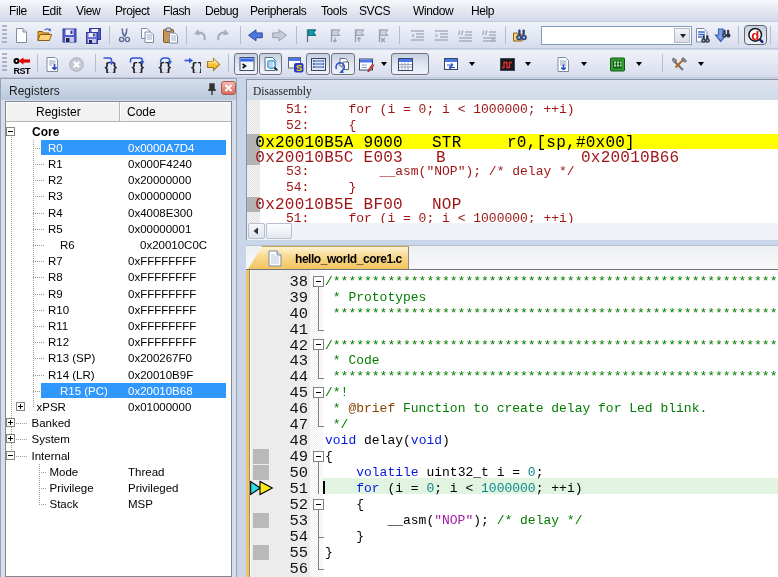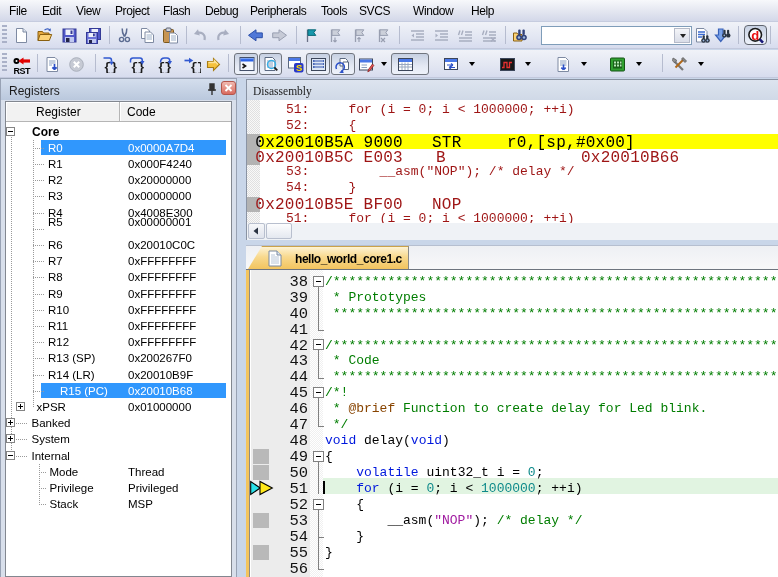--- a/index.html
+++ b/index.html
@@ -460,26 +460,26 @@
         <div class="trow" style="top:65.3px;left:0;width:225px;z-index:1">
           <span style="position:absolute;left:42px;">R3</span>
           <span class="tval">0x00000000</span>
         </div>
         <div style="position:absolute;left:27px;top:89.5px;width:11px;height:1px;background:repeating-linear-gradient(90deg,#9a9a9a 0 1px, transparent 1px 2px)"></div>
         <div class="trow" style="top:81.5px;left:0;width:225px;z-index:1">
           <span style="position:absolute;left:42px;">R4</span>
           <span class="tval">0x4008E300</span>
         </div>
         <div style="position:absolute;left:27px;top:105.69999999999999px;width:11px;height:1px;background:repeating-linear-gradient(90deg,#9a9a9a 0 1px, transparent 1px 2px)"></div>
-        <div class="trow" style="top:91px;left:0;width:183px;z-index:1">
+        <div class="trow" style="top:98px;left:0;width:183px;z-index:1">
           <span style="position:absolute;left:42px;">R5</span>
           <span class="tval">0x00000001</span>
         </div>
         <div style="position:absolute;left:27px;top:121.89999999999999px;width:11px;height:1px;background:repeating-linear-gradient(90deg,#9a9a9a 0 1px, transparent 1px 2px)"></div>
-        <div class="trow" style="top:113.89999999999999px;left:0;width:242px;z-index:1">
+        <div class="trow" style="top:113.89999999999999px;left:12px;width:242px;z-index:1">
           <span style="position:absolute;left:42px;">R6</span>
           <span class="tval">0x20010C0C</span>
         </div>
         <div style="position:absolute;left:27px;top:138.1px;width:11px;height:1px;background:repeating-linear-gradient(90deg,#9a9a9a 0 1px, transparent 1px 2px)"></div>
         <div class="trow" style="top:130.1px;left:0;width:225px;z-index:1">
           <span style="position:absolute;left:42px;">R7</span>
           <span class="tval">0xFFFFFFFF</span>
         </div>
         <div style="position:absolute;left:27px;top:154.29999999999998px;width:11px;height:1px;background:repeating-linear-gradient(90deg,#9a9a9a 0 1px, transparent 1px 2px)"></div>
         <div class="trow" style="top:146.29999999999998px;left:0;width:225px;z-index:1">

